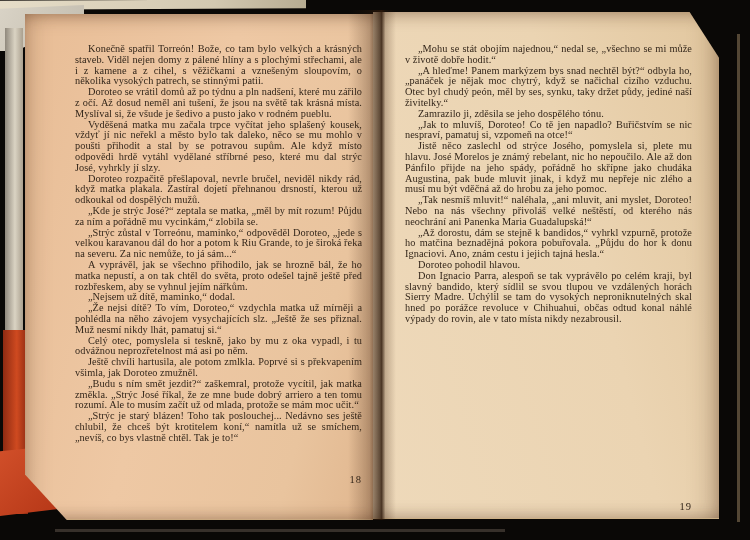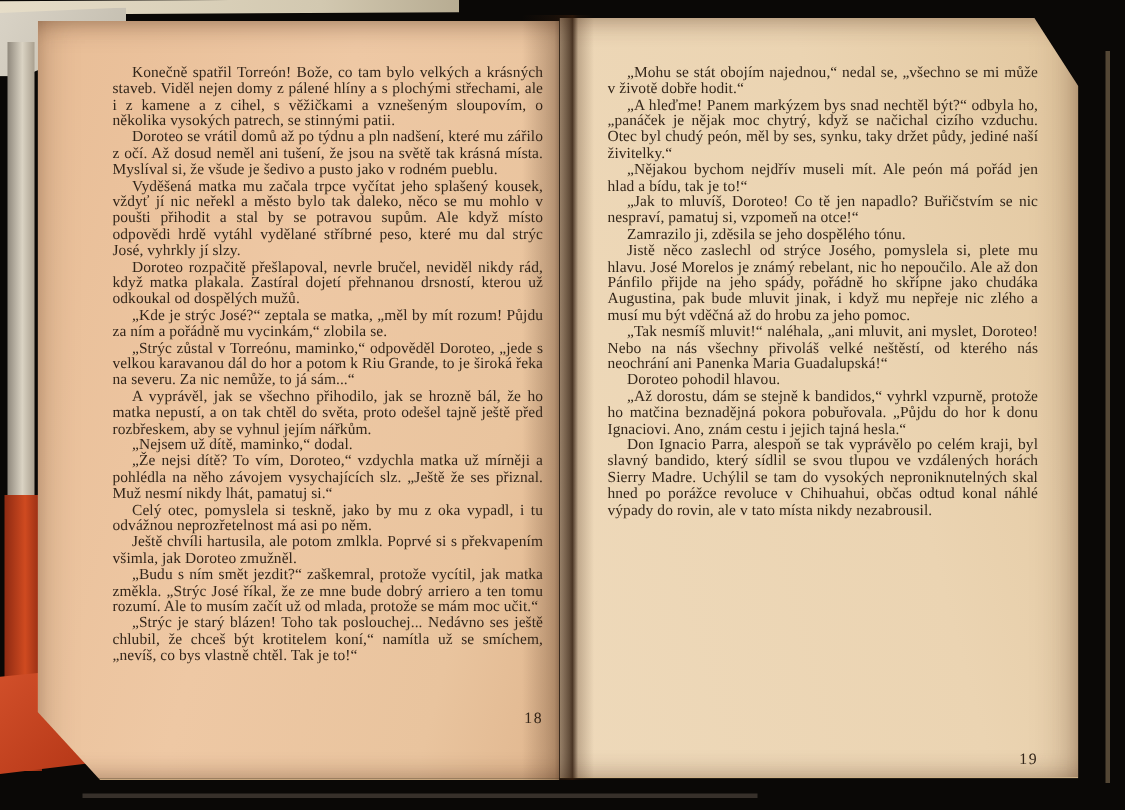--- a/index.html
+++ b/index.html
@@ -131,27 +131,26 @@
         <p class="para">„Budu s ním smět jezdit?“ zaškemral, protože vycítil, jak matka změkla. „Strýc José říkal, že ze mne bude dobrý arriero a ten tomu rozumí. Ale to musím začít už od mlada, protože se mám moc učit.“</p>
         <p class="para">„Strýc je starý blázen! Toho tak poslouchej... Nedávno ses ještě chlubil, že chceš být krotitelem koní,“ namítla už se smíchem, „nevíš, co bys vlastně chtěl. Tak je to!“</p>
       </div>
     <div class="page-num">18</div>
   </div>
 
   <div class="page page-right">
     <div class="text-col">
         <p class="para">„Mohu se stát obojím najednou,“ nedal se, „všechno se mi může v životě dobře hodit.“</p>
         <p class="para">„A hleďme! Panem markýzem bys snad nechtěl být?“ odbyla ho, „panáček je nějak moc chytrý, když se načichal cizího vzduchu. Otec byl chudý peón, měl by ses, synku, taky držet půdy, jediné naší živitelky.“</p>
-        <p class="para">„Nějakou bychom nejdřív museli mít. Ale peón má pořád jen hlad a bídu, tak je to!“</p>
+        <p class="para">Zamrazilo ji, zděsila se jeho dospělého tónu.</p>
         <p class="para">„Jak to mluvíš, Doroteo! Co tě jen napadlo? Buřičstvím se nic nespraví, pamatuj si, vzpomeň na otce!“</p>
-        <p class="para">Zamrazilo ji, zděsila se jeho dospělého tónu.</p>
         <p class="para">Jistě něco zaslechl od strýce Josého, pomyslela si, plete mu hlavu. José Morelos je známý rebelant, nic ho nepoučilo. Ale až don Pánfilo přijde na jeho spády, pořádně ho skřípne jako chudáka Augustina, pak bude mluvit jinak, i když mu nepřeje nic zlého a musí mu být vděčná až do hrobu za jeho pomoc.</p>
         <p class="para">„Tak nesmíš mluvit!“ naléhala, „ani mluvit, ani myslet, Doroteo! Nebo na nás všechny přivoláš velké neštěstí, od kterého nás neochrání ani Panenka Maria Guadalupská!“</p>
+        <p class="para">„Až dorostu, dám se stejně k bandidos,“ vyhrkl vzpurně, protože ho matčina beznadějná pokora pobuřovala. „Půjdu do hor k donu Ignaciovi. Ano, znám cestu i jejich tajná hesla.“</p>
         <p class="para">Doroteo pohodil hlavou.</p>
-        <p class="para">„Až dorostu, dám se stejně k bandidos,“ vyhrkl vzpurně, protože ho matčina beznadějná pokora pobuřovala. „Půjdu do hor k donu Ignaciovi. Ano, znám cestu i jejich tajná hesla.“</p>
         <p class="para">Don Ignacio Parra, alespoň se tak vyprávělo po celém kraji, byl slavný bandido, který sídlil se svou tlupou ve vzdálených horách Sierry Madre. Uchýlil se tam do vysokých neproniknutelných skal hned po porážce revoluce v Chihuahui, občas odtud konal náhlé výpady do rovin, ale v tato místa nikdy nezabrousil.</p>
       </div>
     <div class="page-num">19</div>
   </div>
 
   <div class="gutter"></div>
 
 </div>
 
 </body></html>

